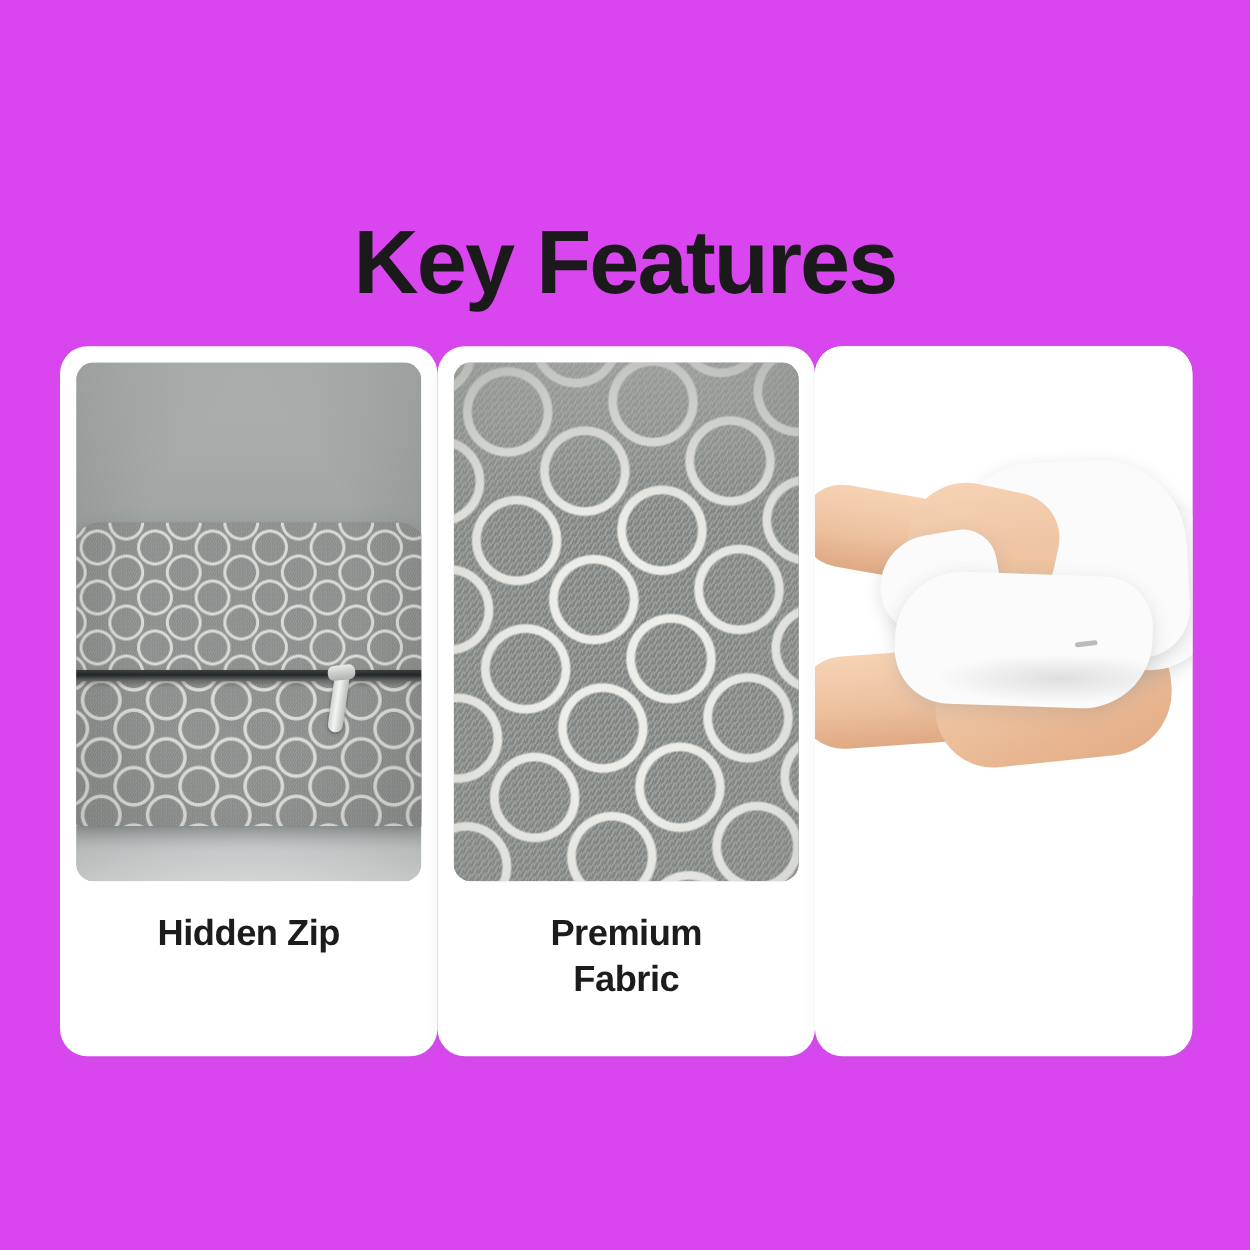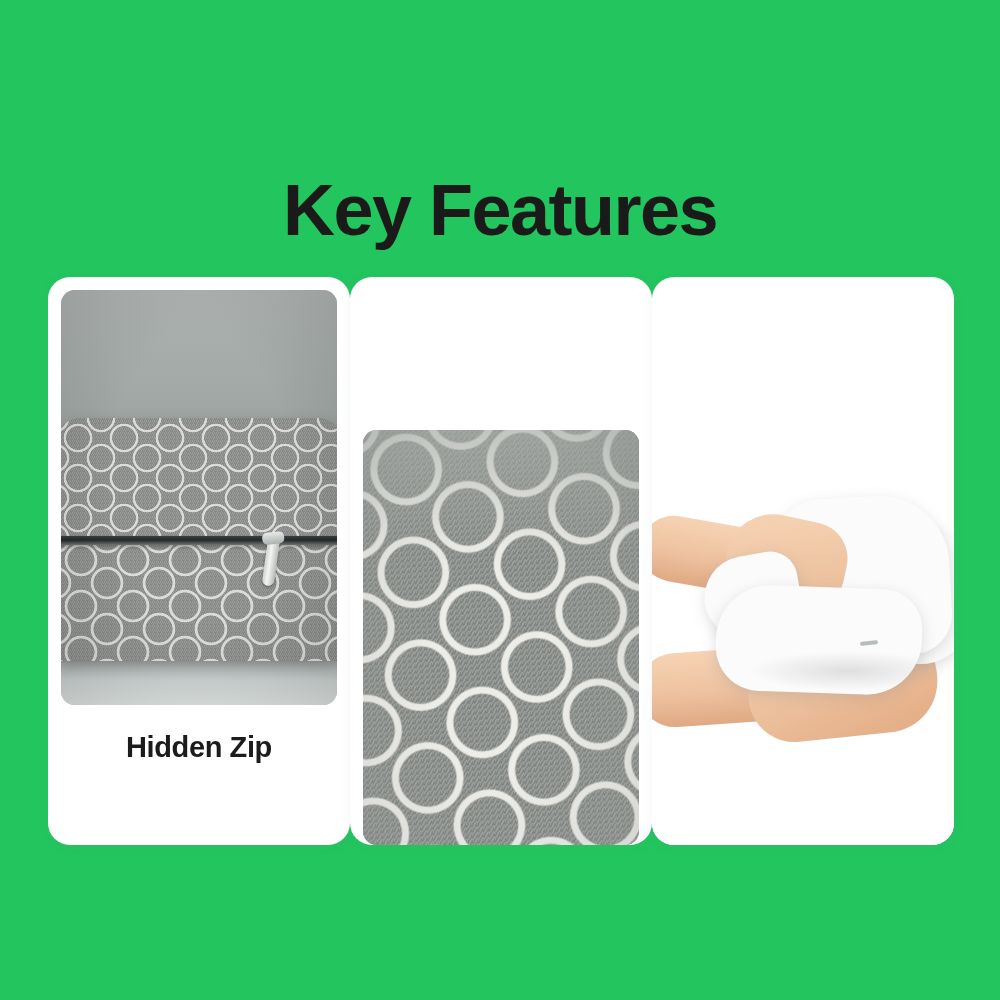--- a/index.html
+++ b/index.html
@@ -10,21 +10,21 @@
     width: 1000px;
     height: 1000px;
     background: #e6f4f5;
     font-family: "Liberation Sans", sans-serif;
     overflow: hidden;
   }
   .page {
     position: relative;
     width: 1000px;
     height: 1000px;
-    background: #22c55e;
+    background: #d946ef;
   }
 
   
   .page-title {
     position: absolute;
     top: 126px;
     left: 0;
     width: 1000px;
     text-align: center;
     font-size: 72px;
@@ -47,21 +47,20 @@
   .card {
     position: relative;
     width: 352px;
     height: 568px;
     background: #ffffff;
     border-radius: 22px;
     box-shadow: 0 2px 10px rgba(120,150,155,0.10);
     overflow: hidden;
     display: flex;
     flex-direction: column;
-    justify-content: flex-end;
   }
   .card-media {
     position: relative;
     margin: 13px 13px 0 13px;
     height: 415px;
     border-radius: 14px;
     overflow: hidden;
     background: #ffffff;
   }
   .card-caption {
@@ -344,20 +343,22 @@
     </div>
 
     <div class="card">
       <div class="card-media">
         <div class="scene-fabric">
           <div class="macro"></div>
           <div class="topfade"></div>
           <div class="focusblur"></div>
         </div>
       </div>
+      <div class="card-caption">Premium
+Fabric</div>
     </div>
 
     <div class="card card-plain">
       <div class="card-media">
         <div class="scene-hands">
           <div class="arm arm-upper"></div>
           <div class="arm arm-lower"></div>
           <div class="hand-lower"></div>
           <div class="gray-panel"></div>
           <div class="cover cover-right pebble"></div>

